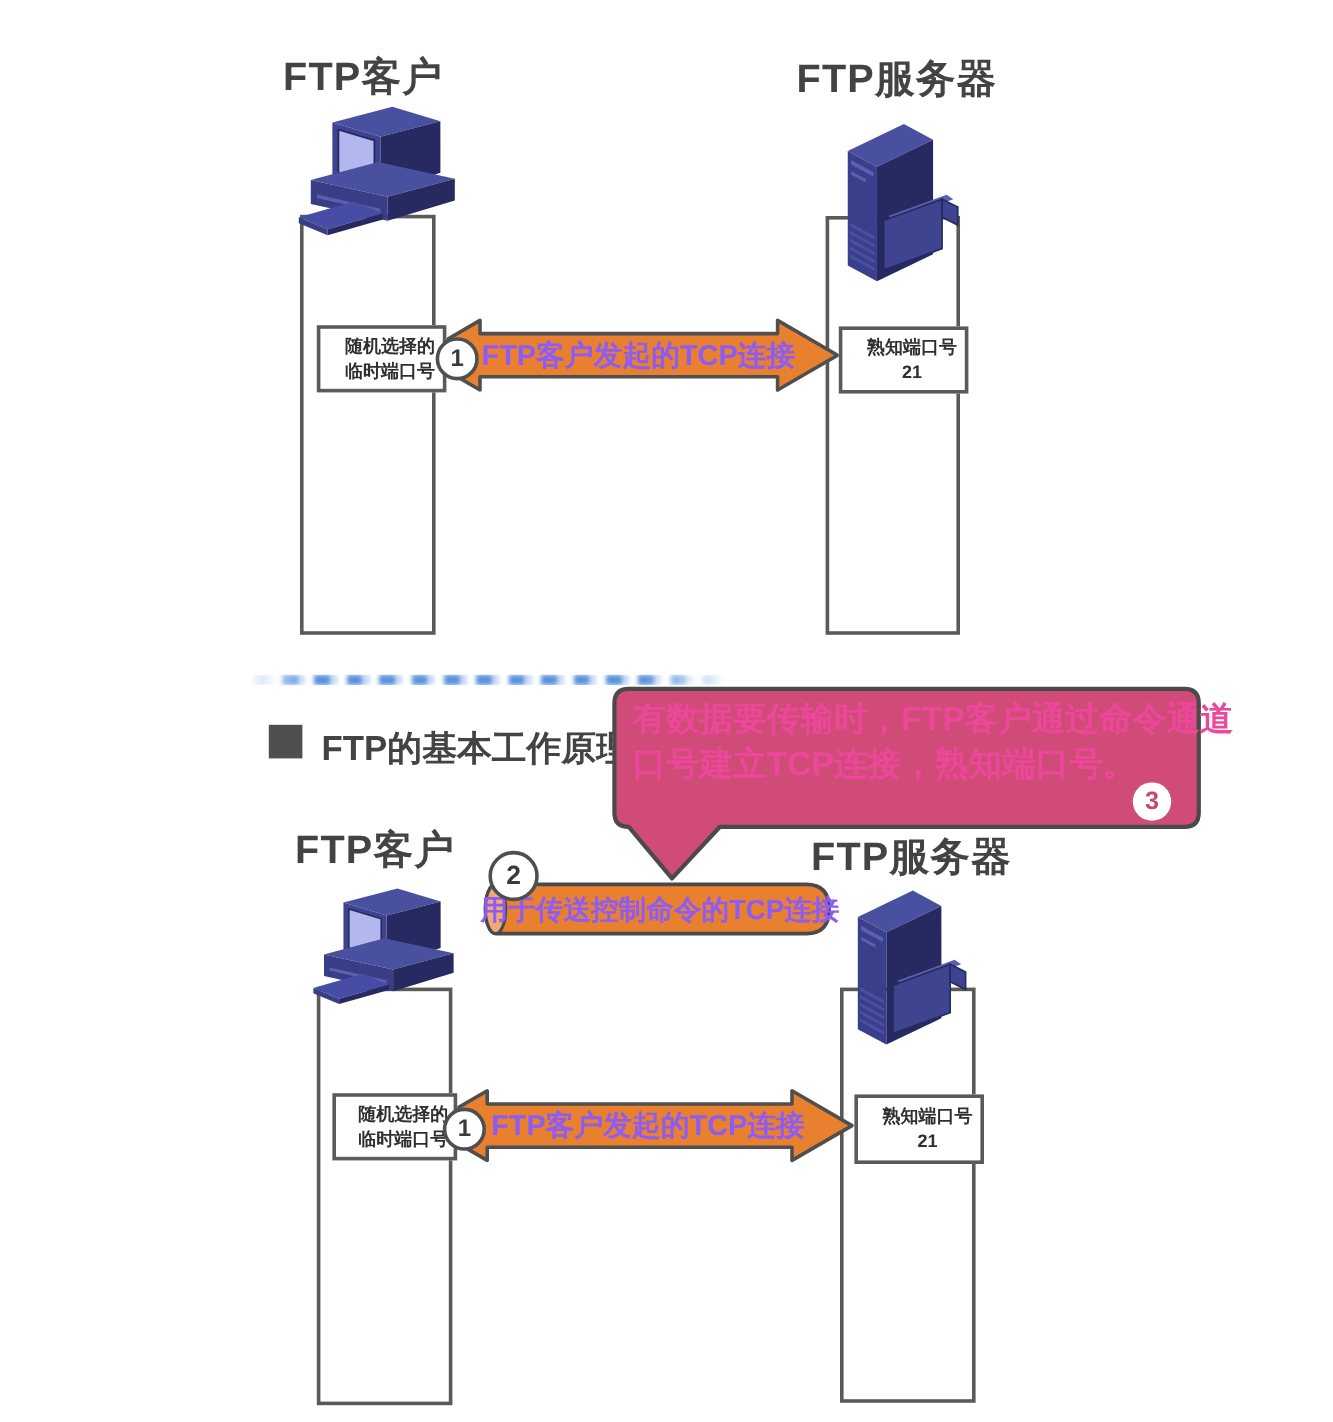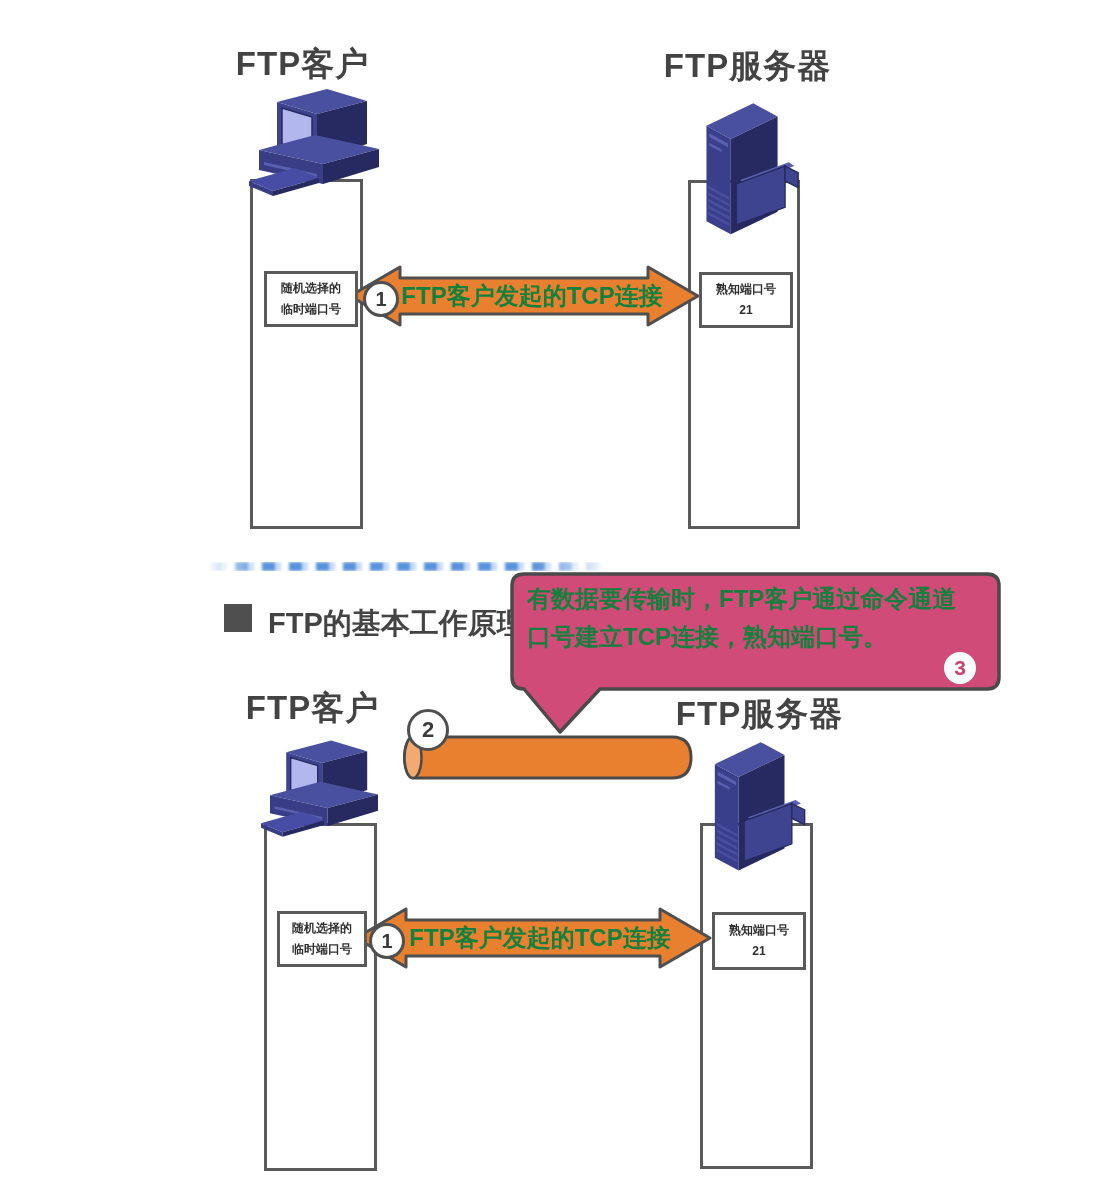--- a/index.html
+++ b/index.html
@@ -14,28 +14,29 @@
     text-align:center;letter-spacing:1px;white-space:nowrap;
   }
   
   .lifeline{
     position:absolute;background:#ffffff;border:3px solid #5a5a5a;z-index:1;
   }
   
   .port-box{
     position:absolute;background:#ffffff;border:3px solid #5a5a5a;z-index:4;
     display:flex;flex-direction:column;align-items:center;justify-content:center;
-    font-size:12px;font-weight:bold;color:#2f2f2f;line-height:21px;text-align:center;
+    font-size:15px;font-weight:bold;color:#2f2f2f;line-height:21px;text-align:center;
     white-space:nowrap;
+    padding-left:14px;
   }
   
   .conn-svg{position:absolute;z-index:3;}
   .conn-label{
     position:absolute;z-index:5;display:flex;align-items:center;justify-content:center;
-    color:#15803d;font-weight:bold;font-size:24px;white-space:nowrap;
+    color:#8b5cf6;font-weight:bold;font-size:24px;white-space:nowrap;
   }
   
   .step-badge{
     position:absolute;background:#ffffff;border:3px solid #4f4f4f;border-radius:50%;
     display:flex;align-items:center;justify-content:center;
     font-weight:bold;color:#3a3a3a;z-index:6;
   }
   
   .icon{position:absolute;z-index:2;}
   
@@ -48,21 +49,21 @@
     position:absolute;height:9px;border-radius:4px;z-index:1;
     background:repeating-linear-gradient(90deg,
       rgba(60,127,214,0.85) 0 13px, rgba(130,175,235,0.45) 13px 19px,
       rgba(255,255,255,0) 19px 27px);
     filter:blur(1.6px);
     -webkit-mask-image:linear-gradient(90deg,transparent 0,#000 12%,#000 82%,transparent 100%);
             mask-image:linear-gradient(90deg,transparent 0,#000 12%,#000 82%,transparent 100%);
   }
   
   .callout-text{
-    position:absolute;z-index:8;color:#15803d;font-weight:bold;font-size:24px;
+    position:absolute;z-index:8;color:#ec4899;font-weight:bold;font-size:28px;
     line-height:38px;white-space:nowrap;
   }
   .callout-step{
     position:absolute;z-index:9;width:32px;height:32px;border-radius:50%;background:#fff;
     display:flex;align-items:center;justify-content:center;
     color:#c94371;font-weight:bold;font-size:21px;
   }
 </style>
 </head>
 <body>
@@ -136,20 +137,21 @@
 
   <div class="node-title" style="left:240px;top:670px;width:145px;">FTP客户</div>
   <div class="node-title" style="left:662px;top:676px;width:195px;">FTP服务器</div>
 
   <div class="step-badge" style="left:407px;top:693px;width:36px;height:36px;font-size:22px;">2</div>
 
   <svg class="conn-svg" style="left:402px;top:718px;" width="292" height="47" viewBox="0 0 292 47">
     <path d="M11,3 H270 Q289,3 289,23.5 Q289,44 270,44 H11 A8.5,20.5 0 0 1 11,3 Z" fill="#E8802F" stroke="#4A4A4A" stroke-width="3" stroke-linejoin="round"></path>
     <ellipse cx="11" cy="23.5" rx="8.5" ry="20.5" fill="#F3AA72" stroke="#4A4A4A" stroke-width="2.5"></ellipse>
   </svg>
+  <div class="conn-label" style="left:414px;top:727px;width:272px;height:30px;font-size:23px;">用于传送控制命令的TCP连接</div>
 
   <div class="lifeline" style="left:264px;top:807px;width:107px;height:342px;"></div>
   <div class="lifeline" style="left:700px;top:807px;width:107px;height:340px;"></div>
 
   <svg class="icon" style="left:261px;top:708px;" width="135" height="140" viewBox="0 0 150 125">
     <polygon points="28,16 78,3 118,15 68,28" fill="#4A50A0"></polygon>
     <polygon points="118,15 118,58 68,75 68,28" fill="#262A60"></polygon>
     <polygon points="28,16 68,28 68,75 28,63" fill="#3E4390"></polygon>
     <polygon points="33,22 63,31 63,68 33,58" fill="#B2B8EE" stroke="#262A60" stroke-width="1.5"></polygon>
     <polygon points="10,64 66,49 130,63 74,78" fill="#4A50A0"></polygon>

